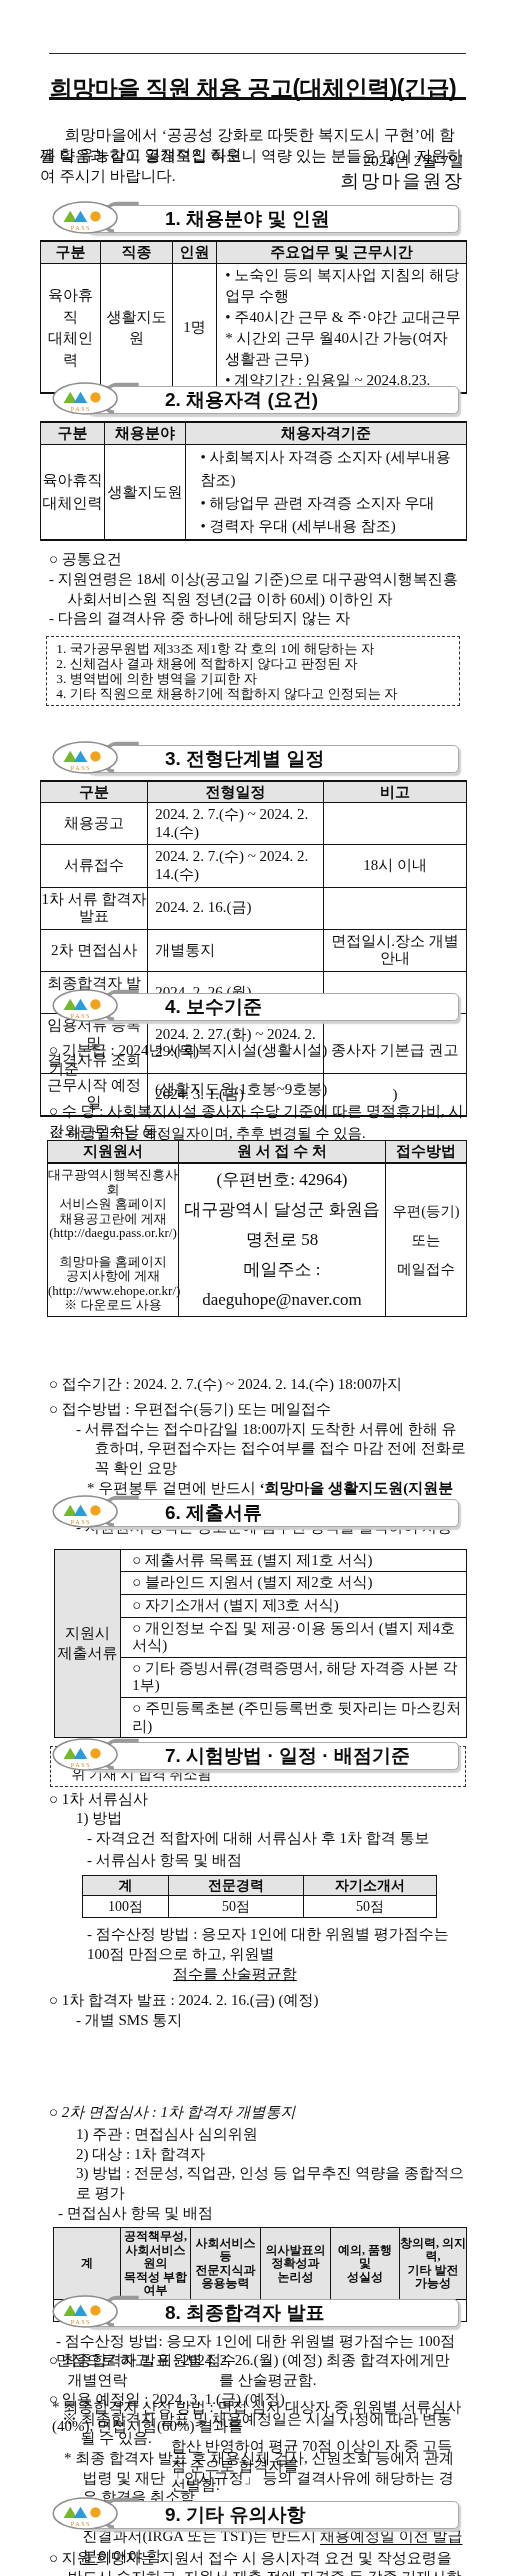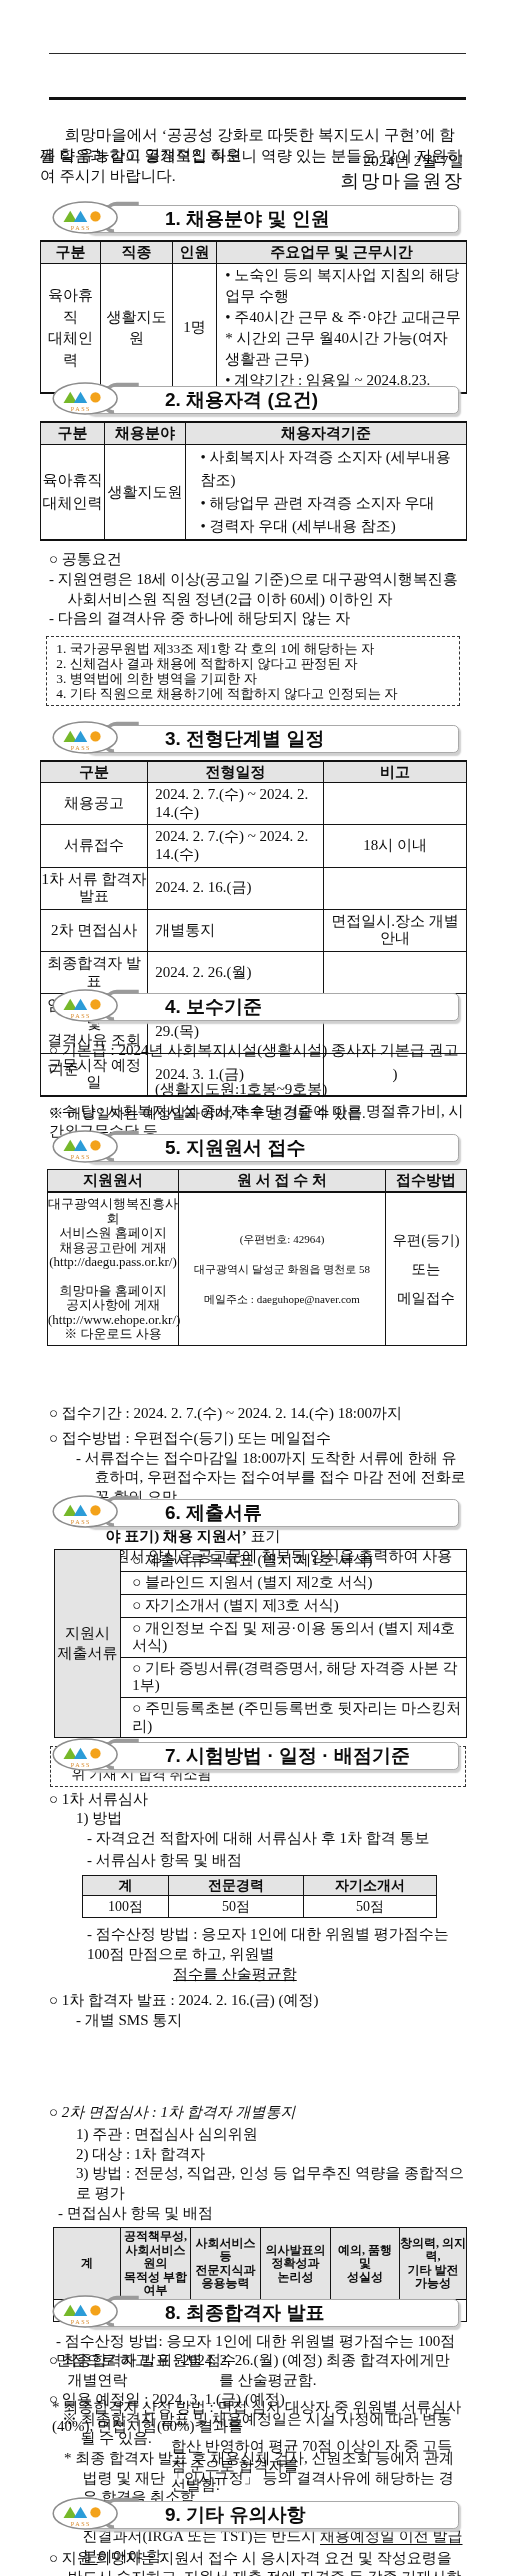--- a/index.html
+++ b/index.html
@@ -51,21 +51,21 @@
   .t1 td { line-height:21.6px; }
   .t2 td { line-height:23px; }
   .t2 td.criteria { text-align:left; padding-left:14.4px; }
   .t3 td { line-height:17.5px; padding:3.1px 0; }
   .t3 td.sched { text-align:left; padding-left:7.2px; }
   .t3 th { padding:0.5px 0; }
 
   .t5 { margin-left:47px; width:420px; border:1.5px solid #141414; }
   .t5 th { border-bottom:2.1px double #111; }
   .t5 td.c1 { font-size:13px; line-height:14.4px; padding:4.1px 0; }
-  .t5 td.c2 { font-size:11px; line-height:30px; }
+  .t5 td.c2 { font-size:17px; line-height:30px; }
   .t5 td.c3 { font-size:14.4px; line-height:29px; }
 
   .t6 { margin-left:54px; width:413px; border:1.5px solid #141414; }
   .t6 th { width:65px; line-height:20.6px; font-weight:normal; }
   .t6 td { text-align:left; padding:2.1px 0 2.1px 11.3px; line-height:17.5px; }
 
   .t7a { margin-left:82px; width:355px; font-size:14px; }
   .t7a th { padding:0.5px 0; }
   .t7a td { padding:1.5px 0; }
 
@@ -80,20 +80,21 @@
               font-size:14px; line-height:15.5px; }
   .note { font-size:14.4px; margin:7.2px 40px 0 49px; }
   u { text-underline-offset:2.6px; }
 </style>
 </head>
 <body>
 
 <div class="page">
 
   <div class="rule-thin"></div>
+  <h1 class="doc-title">희망마을 직원 채용 공고(대체인력)(긴급)</h1>
   <div class="rule-thick"></div>
   <p class="intro-l1">희망마을에서 ‘공공성 강화로 따뜻한 복지도시 구현’에 함께 할 유능하고 열정적인 직원</p>
   <p class="intro-l2">을 다음과 같이 공개모집 하오니 역량 있는 분들은 많이 지원하여 주시기 바랍니다.</p>
   <div class="doc-date">2024년 2월 7일</div>
   <div class="doc-signer">희망마을원장</div>
 
   <section class="sec" style="top:204px">
     <div class="sec-head">
       <svg class="pass-logo" viewBox="0 0 172 66">
         <path d="M120,58 C96,62 90,8 126,5 L168,5" fill="none" stroke="#9a9a9a" stroke-width="7"></path>
@@ -173,21 +174,21 @@
     <p class="p hang">- 지원연령은 18세 이상(공고일 기준)으로 대구광역시행복진흥사회서비스원 직원 정년(2급 이하 60세) 이하인 자</p>
     <p class="p hang">- 다음의 결격사유 중 하나에 해당되지 않는 자</p>
     <div class="dashbox">
       <p>1. 국가공무원법 제33조 제1항 각 호의 1에 해당하는 자</p>
       <p>2. 신체검사 결과 채용에 적합하지 않다고 판정된 자</p>
       <p>3. 병역법에 의한 병역을 기피한 자</p>
       <p>4. 기타 직원으로 채용하기에 적합하지 않다고 인정되는 자</p>
     </div>
   </section>
 
-  <section class="sec" style="top:724px">
+  <section class="sec" style="top:744px">
     <div class="sec-head">
       <svg class="pass-logo" viewBox="0 0 172 66">
         <path d="M120,58 C96,62 90,8 126,5 L168,5" fill="none" stroke="#9a9a9a" stroke-width="7"></path>
         <ellipse cx="64" cy="32" rx="62" ry="30" fill="#fff" stroke="#8c8c8c" stroke-width="3"></ellipse>
         <path d="M22,41 L35,19 L48,41 Z" fill="#76b82a"></path>
         <path d="M42,41 L55,19 L68,41 Z" fill="#2b9cd8"></path>
         <circle cx="84" cy="30" r="10" fill="#f3a21a"></circle>
         <text x="36" y="56" font-size="12" fill="#d98a2b" letter-spacing="3">PASS</text>
       </svg>
       <div class="sec-bar"></div>
@@ -259,32 +260,20 @@
       <div class="sec-bar"></div>
       <span class="sec-title">4. 보수기준</span>
     </div>
     <p class="p mt38">○ 기본급 : 2024년 사회복지시설(생활시설) 종사자 기본급 권고 기준</p>
     <p class="p" style="margin-left:155px">(생활지도원:1호봉~9호봉)</p>
     <p class="p mt6">○ 수  당 : 사회복지시설 종사자 수당 기준에 따른 명절휴가비, 시간외근무수당 등,</p>
     <p class="p" style="margin-left:162px">가족 수당 지급</p>
   </section>
 
   <section class="sec" style="top:1133px">
-    <div class="sec-head">
-      <svg class="pass-logo" viewBox="0 0 172 66">
-        <path d="M120,58 C96,62 90,8 126,5 L168,5" fill="none" stroke="#9a9a9a" stroke-width="7"></path>
-        <ellipse cx="64" cy="32" rx="62" ry="30" fill="#fff" stroke="#8c8c8c" stroke-width="3"></ellipse>
-        <path d="M22,41 L35,19 L48,41 Z" fill="#76b82a"></path>
-        <path d="M42,41 L55,19 L68,41 Z" fill="#2b9cd8"></path>
-        <circle cx="84" cy="30" r="10" fill="#f3a21a"></circle>
-        <text x="36" y="56" font-size="12" fill="#d98a2b" letter-spacing="3">PASS</text>
-      </svg>
-      <div class="sec-bar"></div>
-      <span class="sec-title">5. 지원원서 접수</span>
-    </div>
     <table class="tbl t5 mt14">
       <colgroup>
           <col style="width:131px">
           <col style="width:207px">
           <col>
         </colgroup>
       <tbody>
           <tr>
         <th>지원원서</th>
         <th>원 서 접 수 처</th>

